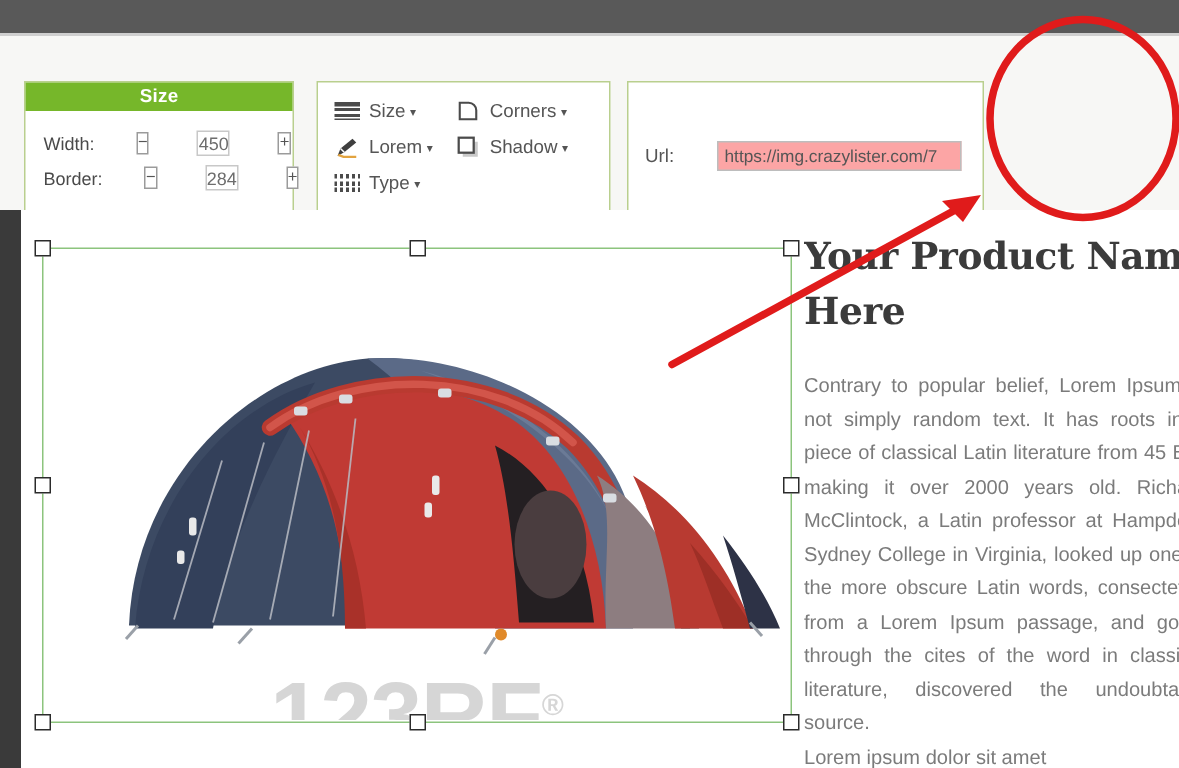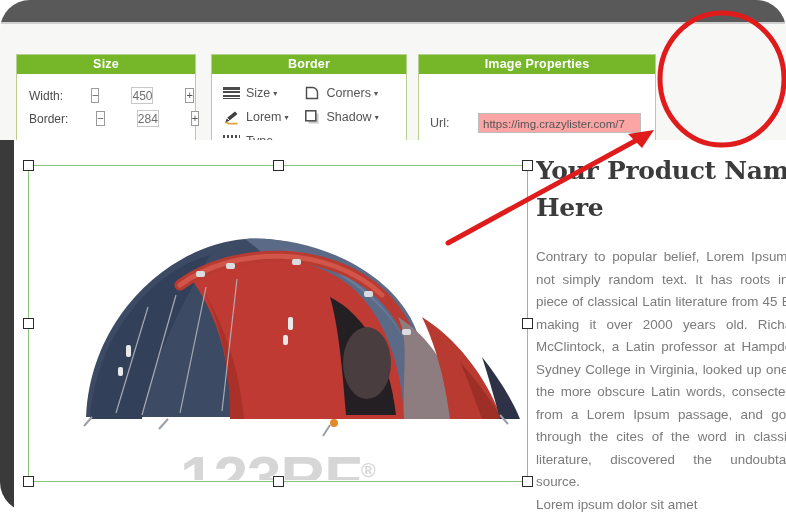--- a/index.html
+++ b/index.html
@@ -2,21 +2,21 @@
 <html><head>
 <meta charset="utf-8">
 <style>
   html,body{margin:0;padding:0;}
   body{
     width:786px;height:512px;overflow:hidden;
     background:#ffffff;
     font-family:"Liberation Sans", sans-serif;
     position:relative;
   }
-  #root{position:absolute;left:0;top:0;width:786px;height:512px;overflow:hidden;border-radius:30px;}
+  #root{position:absolute;left:0;top:0;width:786px;height:512px;overflow:hidden;}
 
   
   .topbar{position:absolute;left:0;top:0;width:786px;height:22px;background:#595959;}
   .topbar-line{position:absolute;left:0;top:22px;width:786px;height:2px;background:#cfcfcf;}
 
   
   .toolbar{position:absolute;left:0;top:24px;width:786px;height:116px;background:#f7f7f5;}
 
   .panel{position:absolute;top:30px;background:#ffffff;border:1px solid #b9cf8e;box-sizing:border-box;}
   .panel-head{
@@ -148,21 +148,20 @@
         <div class="size-row">
           <span class="size-label">Border:</span>
           <span class="spin-btn">−</span>
           <span class="num-box">284</span>
           <span class="spin-btn">+</span>
         </div>
       </div>
     </div>
 
     <div class="panel" id="panel-border">
-      <div class="panel-head">Border</div>
       <div class="panel-body border-grid">
         <div class="bcol">
 
           <div class="bitem">
             <span class="bicon">
               <span class="ico-lines">
                   <i></i>
                   <i></i>
                   <i></i>
                   <i></i>
@@ -218,21 +217,20 @@
             </span>
             <span class="blabel">Shadow</span>
             <span class="caret">▾</span>
           </div>
 
         </div>
       </div>
     </div>
 
     <div class="panel" id="panel-image">
-      <div class="panel-head">Image Properties</div>
       <div class="panel-body ip-rows">
         <div class="ip-row">
           <span class="ip-label">Url:</span>
           <span class="ip-input">https://img.crazylister.com/7</span>
         </div>
       </div>
     </div>
 
 
   </div>

